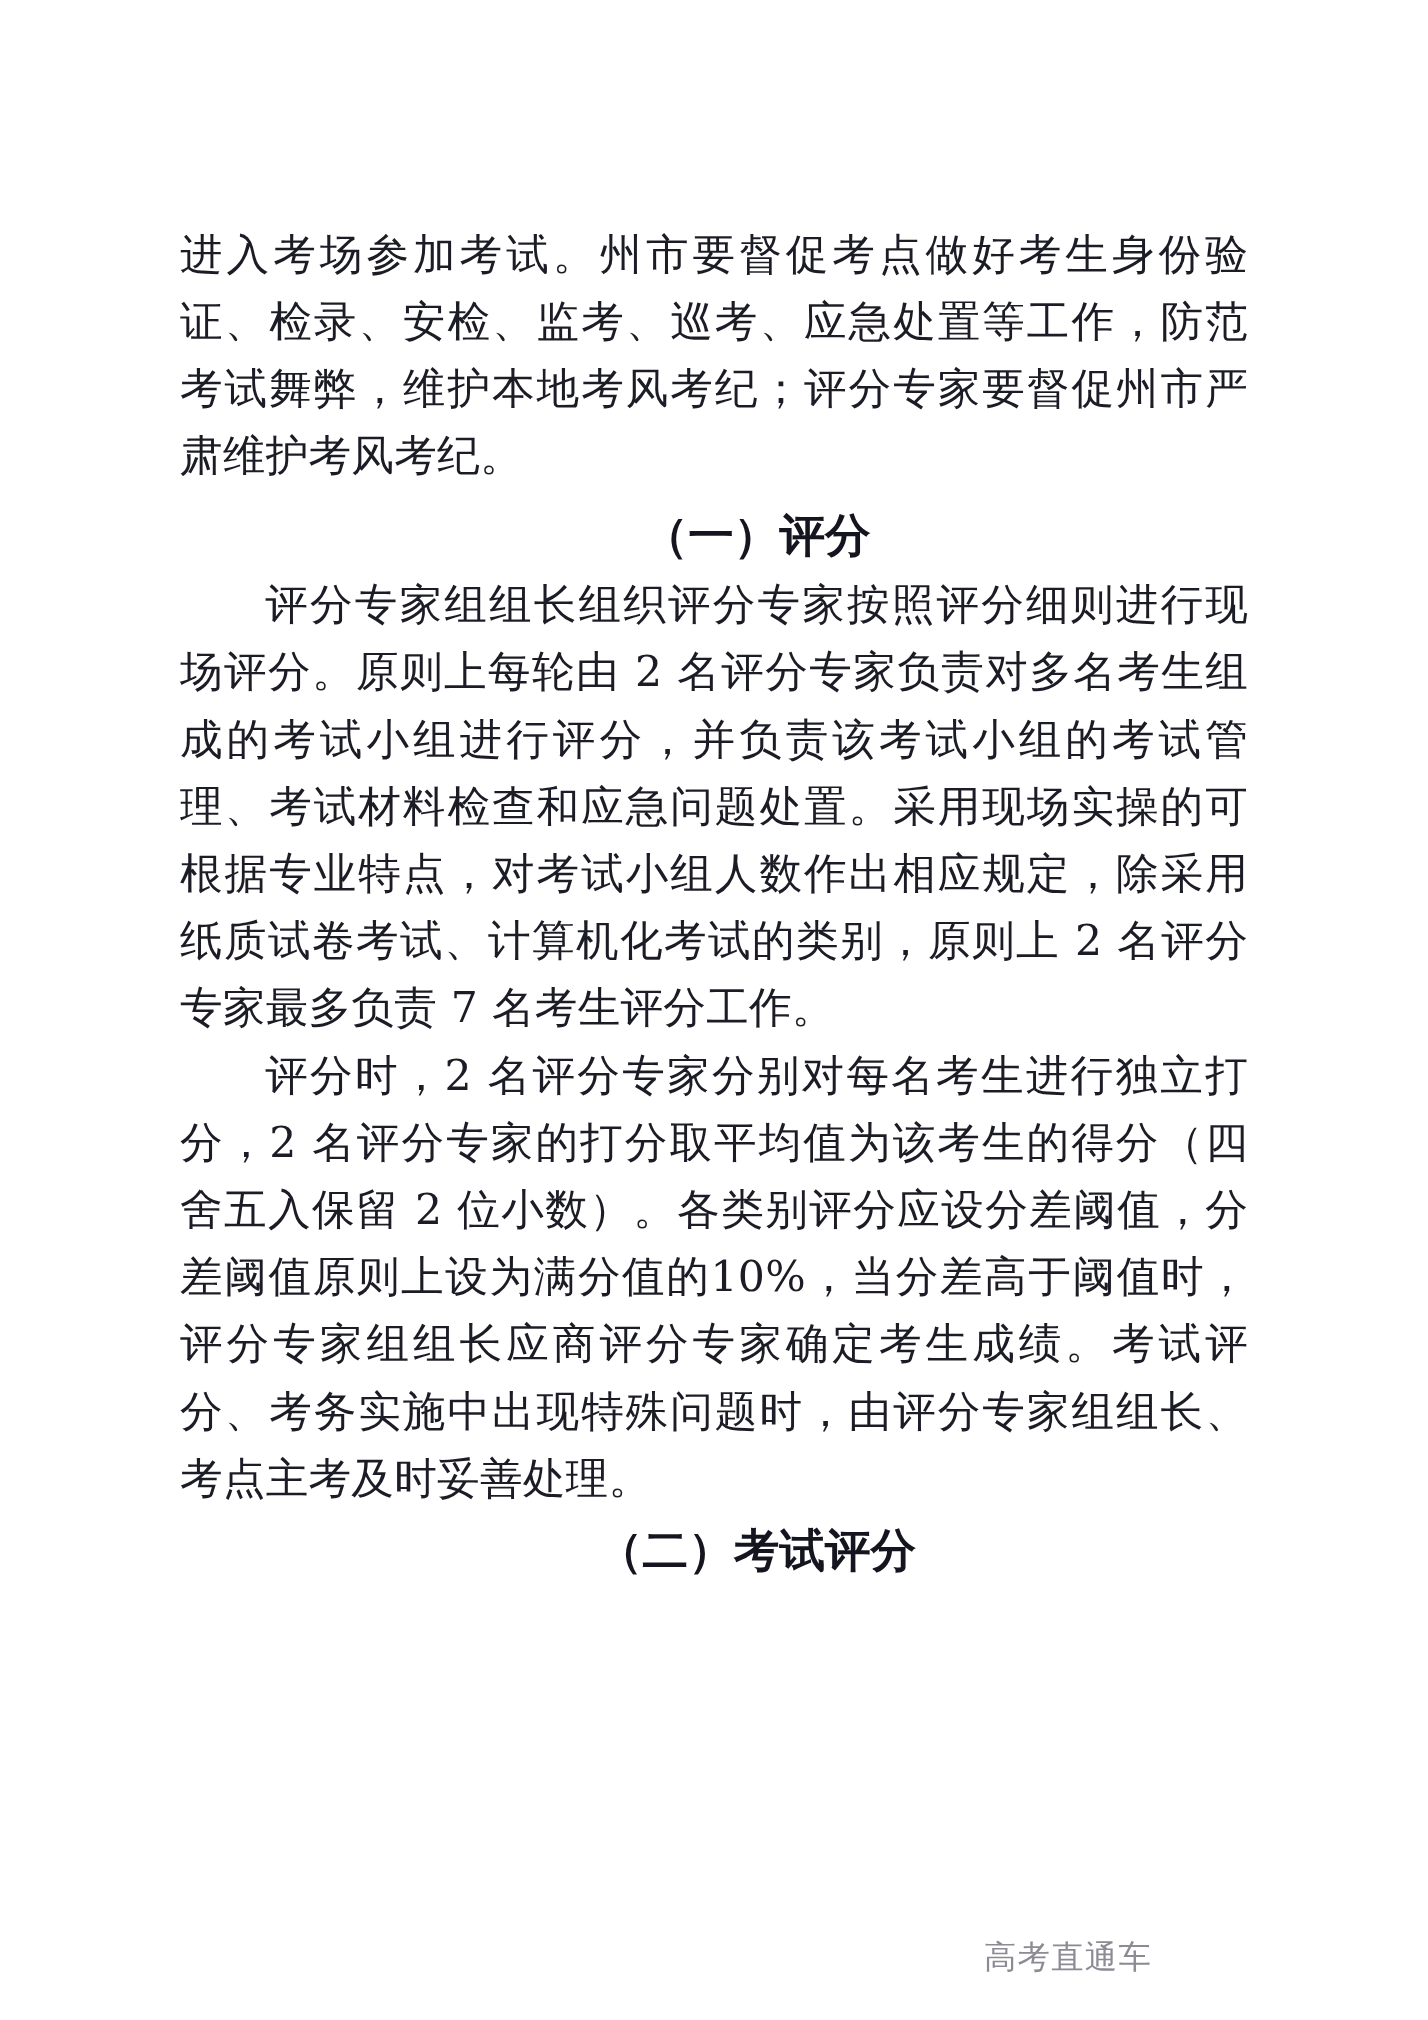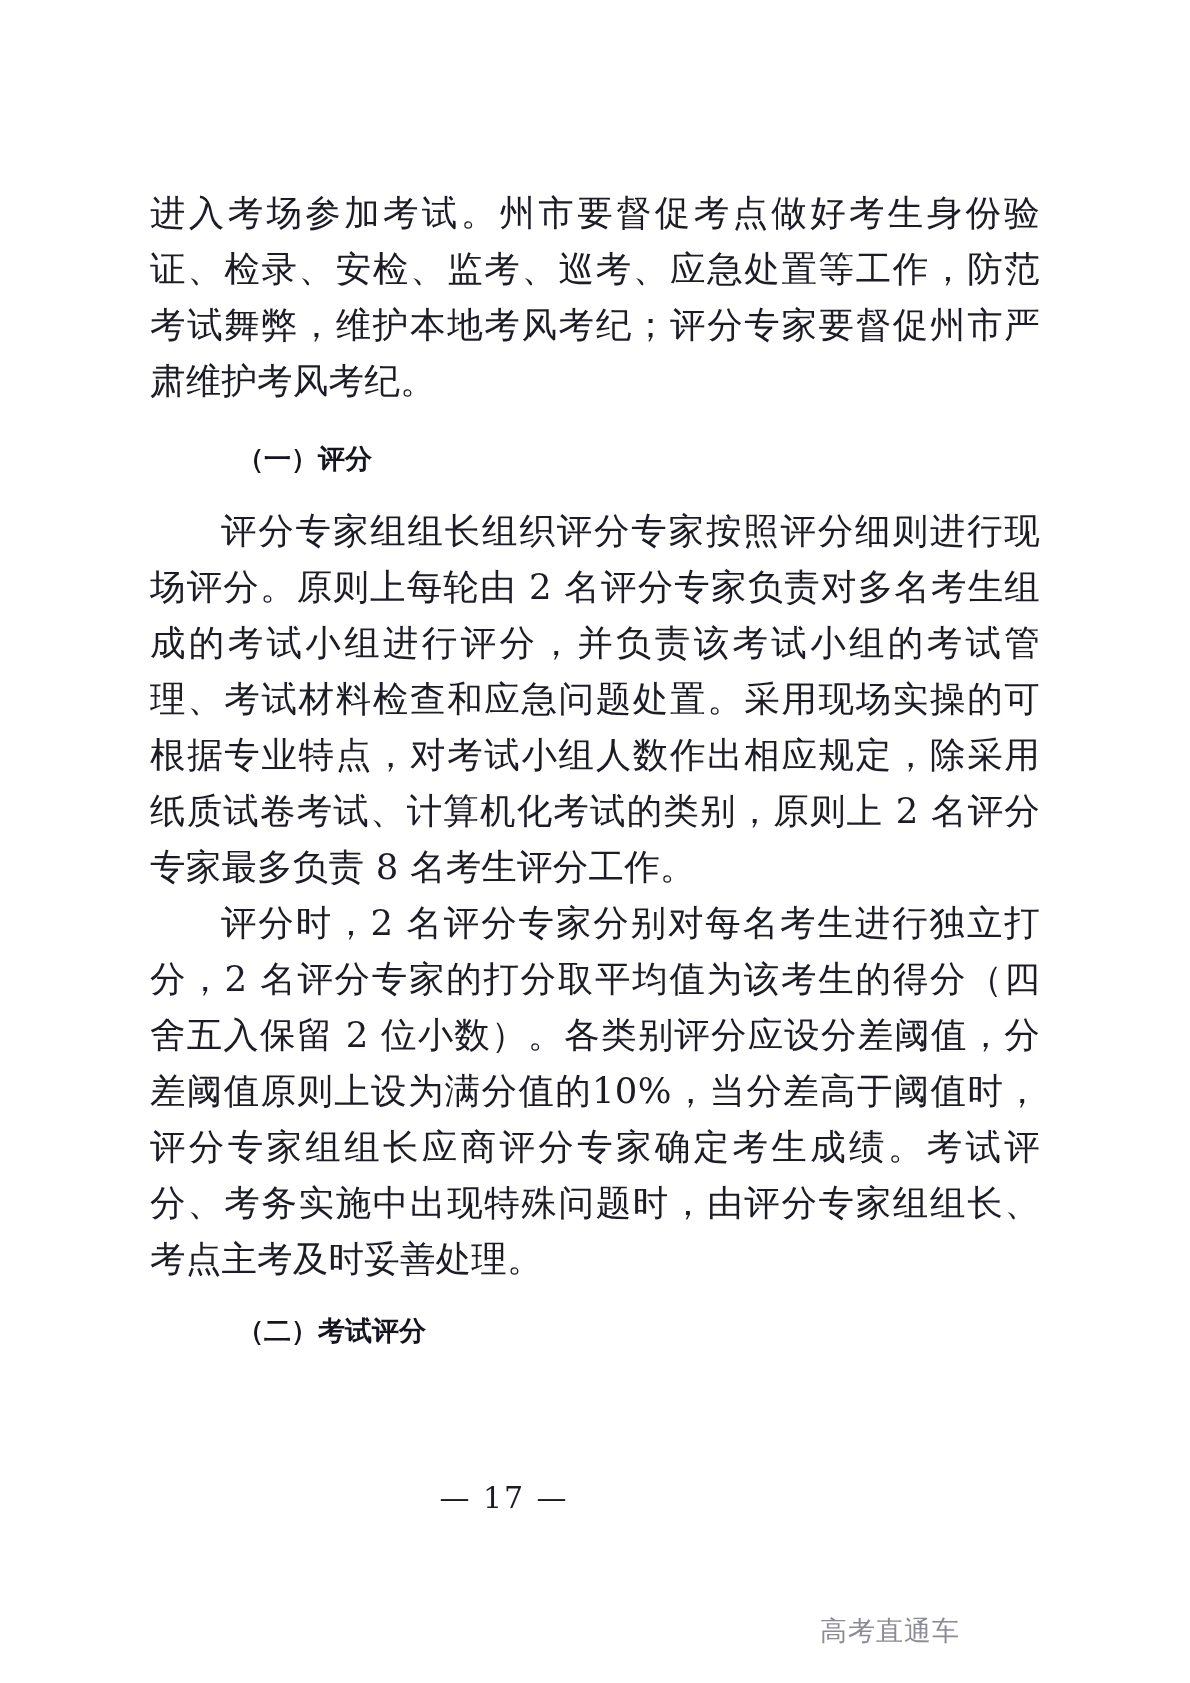--- a/index.html
+++ b/index.html
@@ -34,26 +34,27 @@
     letter-spacing: 0.2px;
     text-align: justify;
     text-justify: inter-character;
     color: #1c1c26;
     font-weight: 500;
   }
   p.indent {
     text-indent: 71px;
   }
   p.heading {
-    margin: 16px;
-    font-size: 27px;
+    margin: 3px;
+    font-size: 38px;
     line-height: 56px;
     text-indent: 71px;
     font-weight: 700;
     color: #15151f;
+    text-align: center;
   }
   .gap-sm {
     height: 6px;
   }
   .page-number {
     position: absolute;
     left: 0;
     right: 0;
     bottom: 168px;
     text-align: center;
@@ -76,24 +77,23 @@
 <body>
 
 <div class="page">
   <div class="doc-body">
 
     <p class="para">进入考场参加考试。州市要督促考点做好考生身份验证、检录、安检、监考、巡考、应急处置等工作，防范考试舞弊，维护本地考风考纪；评分专家要督促州市严肃维护考风考纪。</p>
     <div class="gap-sm"></div>
 
     <p class="heading">（一）评分</p>
 
-    <p class="para indent">评分专家组组长组织评分专家按照评分细则进行现场评分。原则上每轮由 2 名评分专家负责对多名考生组成的考试小组进行评分，并负责该考试小组的考试管理、考试材料检查和应急问题处置。采用现场实操的可根据专业特点，对考试小组人数作出相应规定，除采用纸质试卷考试、计算机化考试的类别，原则上 2 名评分专家最多负责 8 名考生评分工作。</p>
+    <p class="para indent">评分专家组组长组织评分专家按照评分细则进行现场评分。原则上每轮由 2 名评分专家负责对多名考生组成的考试小组进行评分，并负责该考试小组的考试管理、考试材料检查和应急问题处置。采用现场实操的可根据专业特点，对考试小组人数作出相应规定，除采用纸质试卷考试、计算机化考试的类别，原则上 2 名评分专家最多负责 7 名考生评分工作。</p>
 
     <p class="para indent">评分时，2 名评分专家分别对每名考生进行独立打分，2 名评分专家的打分取平均值为该考生的得分（四舍五入保留 2 位小数）。各类别评分应设分差阈值，分差阈值原则上设为满分值的10%，当分差高于阈值时，评分专家组组长应商评分专家确定考生成绩。考试评分、考务实施中出现特殊问题时，由评分专家组组长、考点主考及时妥善处理。</p>
 
     <p class="heading">（二）考试评分</p>
 
 
   </div>
 
-  <div class="page-number">— 17 —</div>
   <div class="watermark">高考直通车</div>
 </div>
 
 </body></html>

